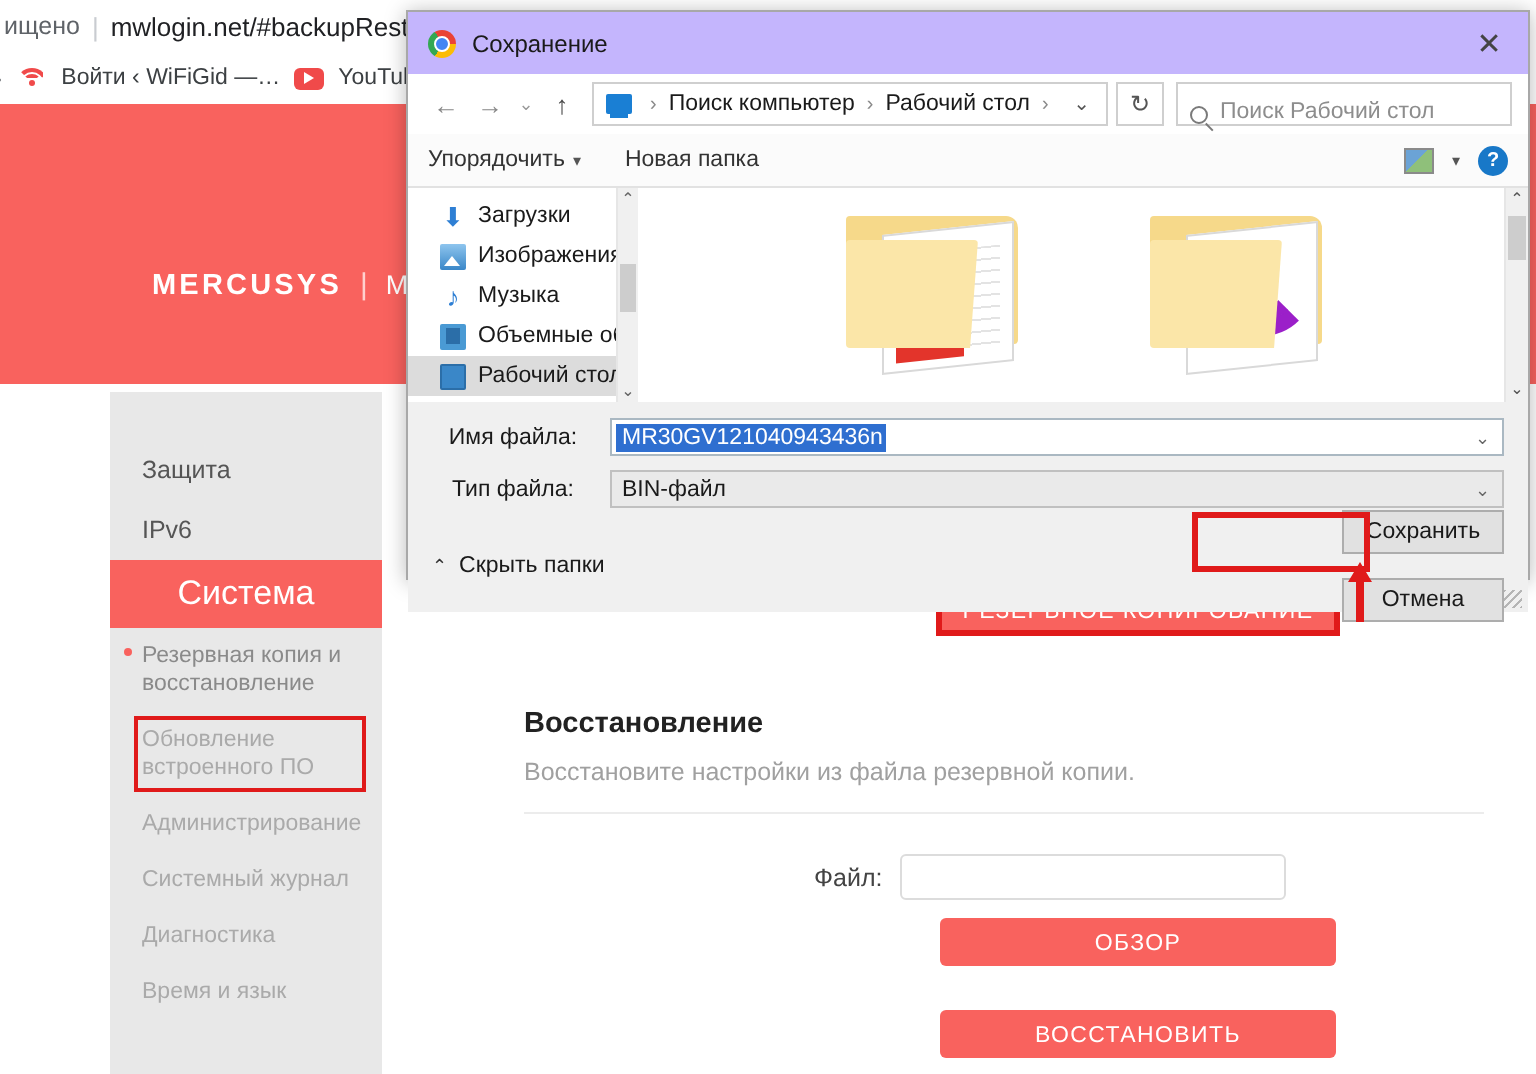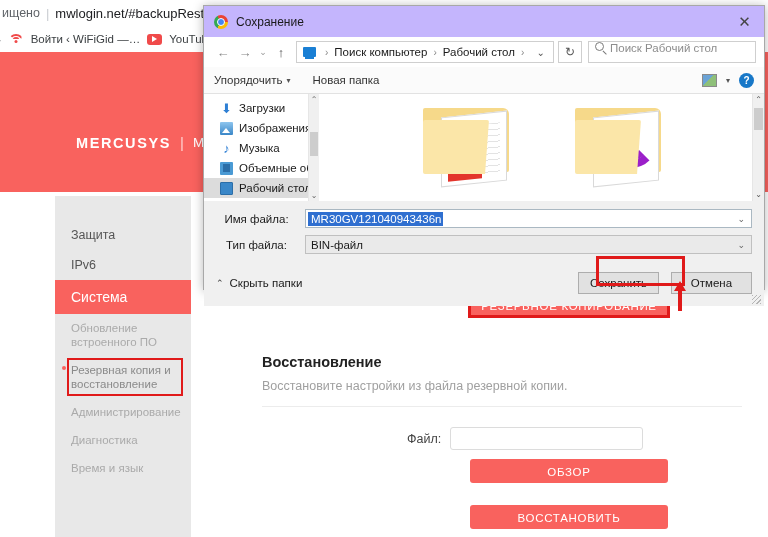--- a/index.html
+++ b/index.html
@@ -36,21 +36,21 @@
   .mercusys-logo .brand { color:#fff; font-size:14.5px; font-weight:bold; letter-spacing:1.6px; }
   .mercusys-logo .bar { color:#ffd0ce; font-size:15px; font-weight:300; }
   .mercusys-logo .model { color:#fff; font-size:13.5px; letter-spacing:.4px; }
 
   .router-body { position:absolute; left:0; top:192px; width:768px; height:345px; background:#ffffff; }
 
   .side-nav { position:absolute; left:55px; top:196px; width:136px; height:341px; background:#e8e8e8; }
   .nav-item { padding:0 16px; font-size:12.5px; color:#666; display:flex; align-items:center; min-height:30px; }
   .nav-top { height:24px; }
   .nav-item.plain { color:#555; }
-  .nav-item.active { background:#f9625e; color:#ffffff; min-height:34px; font-size:14px; }
+  .nav-item.active { background:#f9625e; color:#ffffff; min-height:34px; font-size:17px;justify-content:center; }
   .nav-sub { padding:7px 14px 7px 16px; font-size:11.5px; color:#aaaaaa; line-height:14px; }
   .nav-sub.current { color:#8a8a8a; position:relative; }
   .nav-sub.current .bullet { position:absolute; left:7px; top:10px; width:4px; height:4px; background:#f9625e; border-radius:50%; }
   .hl-nav { position:absolute; left:67px; top:358px; width:116px; height:38px; border:2px solid #e01a1a; }
 
   .content { position:absolute; left:262px; top:196px; width:480px; }
   .btn-primary { background:#f9625e; color:#fff; border:none; border-radius:3px; font-size:11.5px;
                  letter-spacing:.7px; text-align:center; font-family:"Liberation Sans", sans-serif; }
   .backup-btn { position:absolute; left:208px; top:98px; width:198px; height:23px; line-height:23px; }
   .hl-backup { position:absolute; left:468px; top:290px; width:202px; height:28px; border:3px solid #e01a1a; }
@@ -83,21 +83,21 @@
   .crumbbar { flex:1; height:22px; border:1px solid #cfcfcf; background:#fff; display:flex; align-items:center;
               padding:0 4px; margin:0 4px; }
   .pc-ico { width:13px; height:10px; background:#1a7fd4; border-radius:1px; flex:none; margin:0 3px 0 2px; position:relative;}
   .pc-ico::after{content:"";position:absolute;left:2px;bottom:-2px;width:9px;height:2px;background:#1a7fd4;}
   .crumb { font-size:11.5px; color:#1a1a1a; white-space:nowrap; }
   .crumb-sep { font-size:10px; color:#8a8a8a; margin:0 6px; }
   .crumb-caret { margin-left:auto; font-size:10px; color:#555; padding-right:4px; }
   .refresh-btn { width:24px; height:22px; border:1px solid #cfcfcf; background:#fff; display:flex;
                  align-items:center; justify-content:center; font-size:12px; color:#555; }
   .search-box { width:168px; height:22px; border:1px solid #cfcfcf; background:#fff; display:flex;
-                align-items:flex-start; margin-left:6px; padding:0 6px; gap:6px; }
+                align-items:flex-end; margin-left:6px; padding:0 6px; gap:6px; }
   .srch-ico { width:9px; height:9px; border:1.4px solid #7a7a7a; border-radius:50%; position:relative; flex:none;}
   .srch-ico::after{content:"";position:absolute;right:-4px;bottom:-3px;width:5px;height:1.4px;background:#7a7a7a;transform:rotate(45deg);}
   .search-ph { font-size:11.5px; color:#8d8d8d; white-space:nowrap; }
 
   .dlg-toolbar { height:27px; background:#fbfbfb; border-bottom:1px solid #e2e2e2; display:flex;
                  align-items:center; padding:0 10px; }
   .tb-item { font-size:11.5px; color:#333; margin-right:22px; display:flex; align-items:center; gap:4px; }
   .tb-caret { font-size:8px; color:#555; }
   .tb-right { margin-left:auto; display:flex; align-items:center; gap:9px; }
   .view-ico { width:15px; height:13px; background:linear-gradient(135deg,#6ba3d6 45%,#8fc07a 45%); border:1px solid #8a8a8a; }
@@ -148,21 +148,21 @@
   .f-label { width:89px; text-align:center; font-size:11.5px; color:#1a1a1a; padding-right:8px; }
   .f-ctl { flex:1; height:19px; border:1px solid #aab8c2; background:#fff; display:flex; align-items:center; padding:0 2px; }
   .f-ctl.gray { background:#eaeaea; border-color:#c0c0c0; }
   .f-val { font-size:11.5px; color:#1a1a1a; padding-left:3px; }
   .f-val.sel { background:#2f6fd0; color:#fff; padding:1px 2px 1px 3px; }
   .f-caret { margin-left:auto; font-size:9px; color:#666; padding-right:4px; }
 
   .dlg-foot { height:46px; background:#f0f0f0; display:flex; align-items:center; padding:0 12px; position:relative; }
   .hide-folders { font-size:11.5px; color:#1a1a1a; display:flex; align-items:center; gap:6px; }
   .hf-caret { font-size:9px; color:#333; }
-  .dlg-btns { margin-left:auto; display:flex; gap:12px; }
+  .dlg-btns { margin-left:auto; display:flex; gap:12px;flex-direction:column; }
   .win-btn { width:81px; height:22px; border:1px solid #adadad; background:#e1e1e1; font-size:11.5px;
              color:#1a1a1a; display:flex; align-items:center; justify-content:center;
              font-family:"Liberation Sans", sans-serif; }
   .dlg-grip { position:absolute; right:3px; bottom:2px; width:9px; height:9px;
               background:repeating-linear-gradient(135deg,#b5b5b5 0 1px,transparent 1px 3px); }
   .hl-save { position:absolute; left:596px; top:256px; width:89px; height:30px; border:3px solid #e01a1a; }
 
   .arrow-svg { position:absolute; left:596px; top:255px; width:100px; height:60px; pointer-events:none; }
 </style>
 </head>
@@ -202,29 +202,32 @@
     <div class="nav-top"></div>
     <div class="nav-item plain">
       <span>Защита</span>
     </div>
     <div class="nav-item plain">
       <span>IPv6</span>
     </div>
     <div class="nav-item active">
       <span>Система</span>
     </div>
-    <div class="nav-sub">
-      <span>Обновление встроенного ПО</span>
-    </div>
     <div class="nav-sub current">
       <span class="bullet"></span>
       <span>Резервная копия и восстановление</span>
     </div>
     <div class="nav-sub">
+      <span>Обновление встроенного ПО</span>
+    </div>
+    <div class="nav-sub">
       <span>Администрирование</span>
+    </div>
+    <div class="nav-sub">
+      <span>Системный журнал</span>
     </div>
     <div class="nav-sub">
       <span>Диагностика</span>
     </div>
     <div class="nav-sub">
       <span>Время и язык</span>
     </div>
   </div>
   <div class="hl-nav"></div>
 

